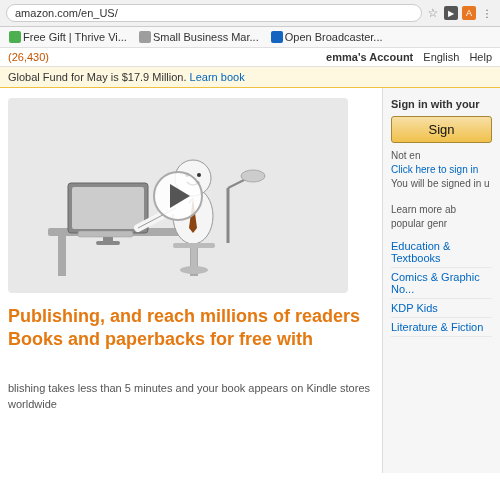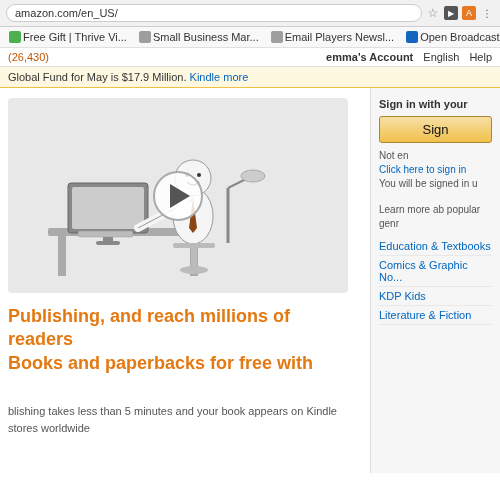--- a/index.html
+++ b/index.html
@@ -182,21 +182,21 @@
     }
     .subtext {
       font-size: 11px;
       color: #555;
       line-height: 1.5;
       margin-top: 28px;
     }
 
     
     .right-sidebar {
-      width: 130px;
+      width: 118px;
       background: #f6f6f6;
       border-left: 1px solid #ddd;
       padding: 10px 8px;
     }
     .signin-section {
       margin-bottom: 12px;
     }
     .signin-title {
       font-size: 11px;
       font-weight: bold;
@@ -259,42 +259,38 @@
 <div class="bookmarks-bar">
   <span class="bookmark-item">
     <span class="bookmark-icon"></span>
     <span>Free Gift | Thrive Vi...</span>
   </span>
   <span class="bookmark-item">
     <span class="bookmark-icon grey"></span>
     <span>Small Business Mar...</span>
   </span>
   <span class="bookmark-item">
-    <span class="bookmark-icon grey"></span>
-    <span>Email Players Newsl...</span>
-  </span>
-  <span class="bookmark-item">
     <span class="bookmark-icon blue"></span>
     <span>Open Broadcaster...</span>
   </span>
 
 </div>
 
 <div class="amazon-top">
   <span class="amazon-reviews">(26,430)</span>
   <div class="amazon-nav-right">
     <span class="account">emma's Account</span>
     <span>English</span>
     <span>Help</span>
   </div>
 </div>
 
 <div class="notification-bar">
   <span>Global Fund for May is $17.9 Million.</span>
-  <a href="#">Kindle more</a>
+  <a href="#">Learn book</a>
 </div>
 
 <div class="main-content">
 
   <div class="left-content">
 
     <div class="video-container">
       <div class="video-illustration">
 
         <svg width="320" height="195" viewBox="0 0 320 195" xmlns="http://www.w3.org/2000/svg">

